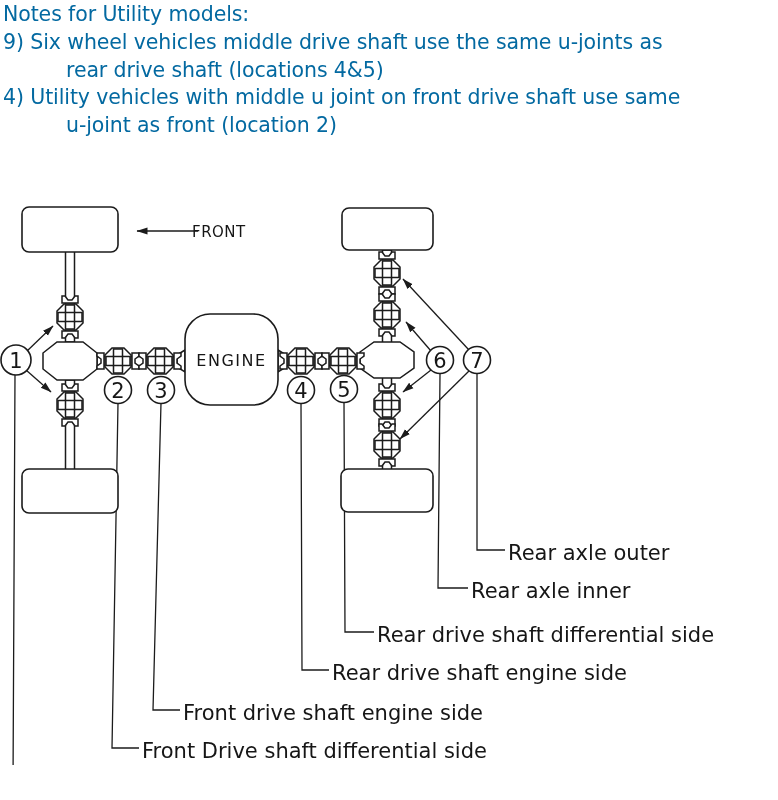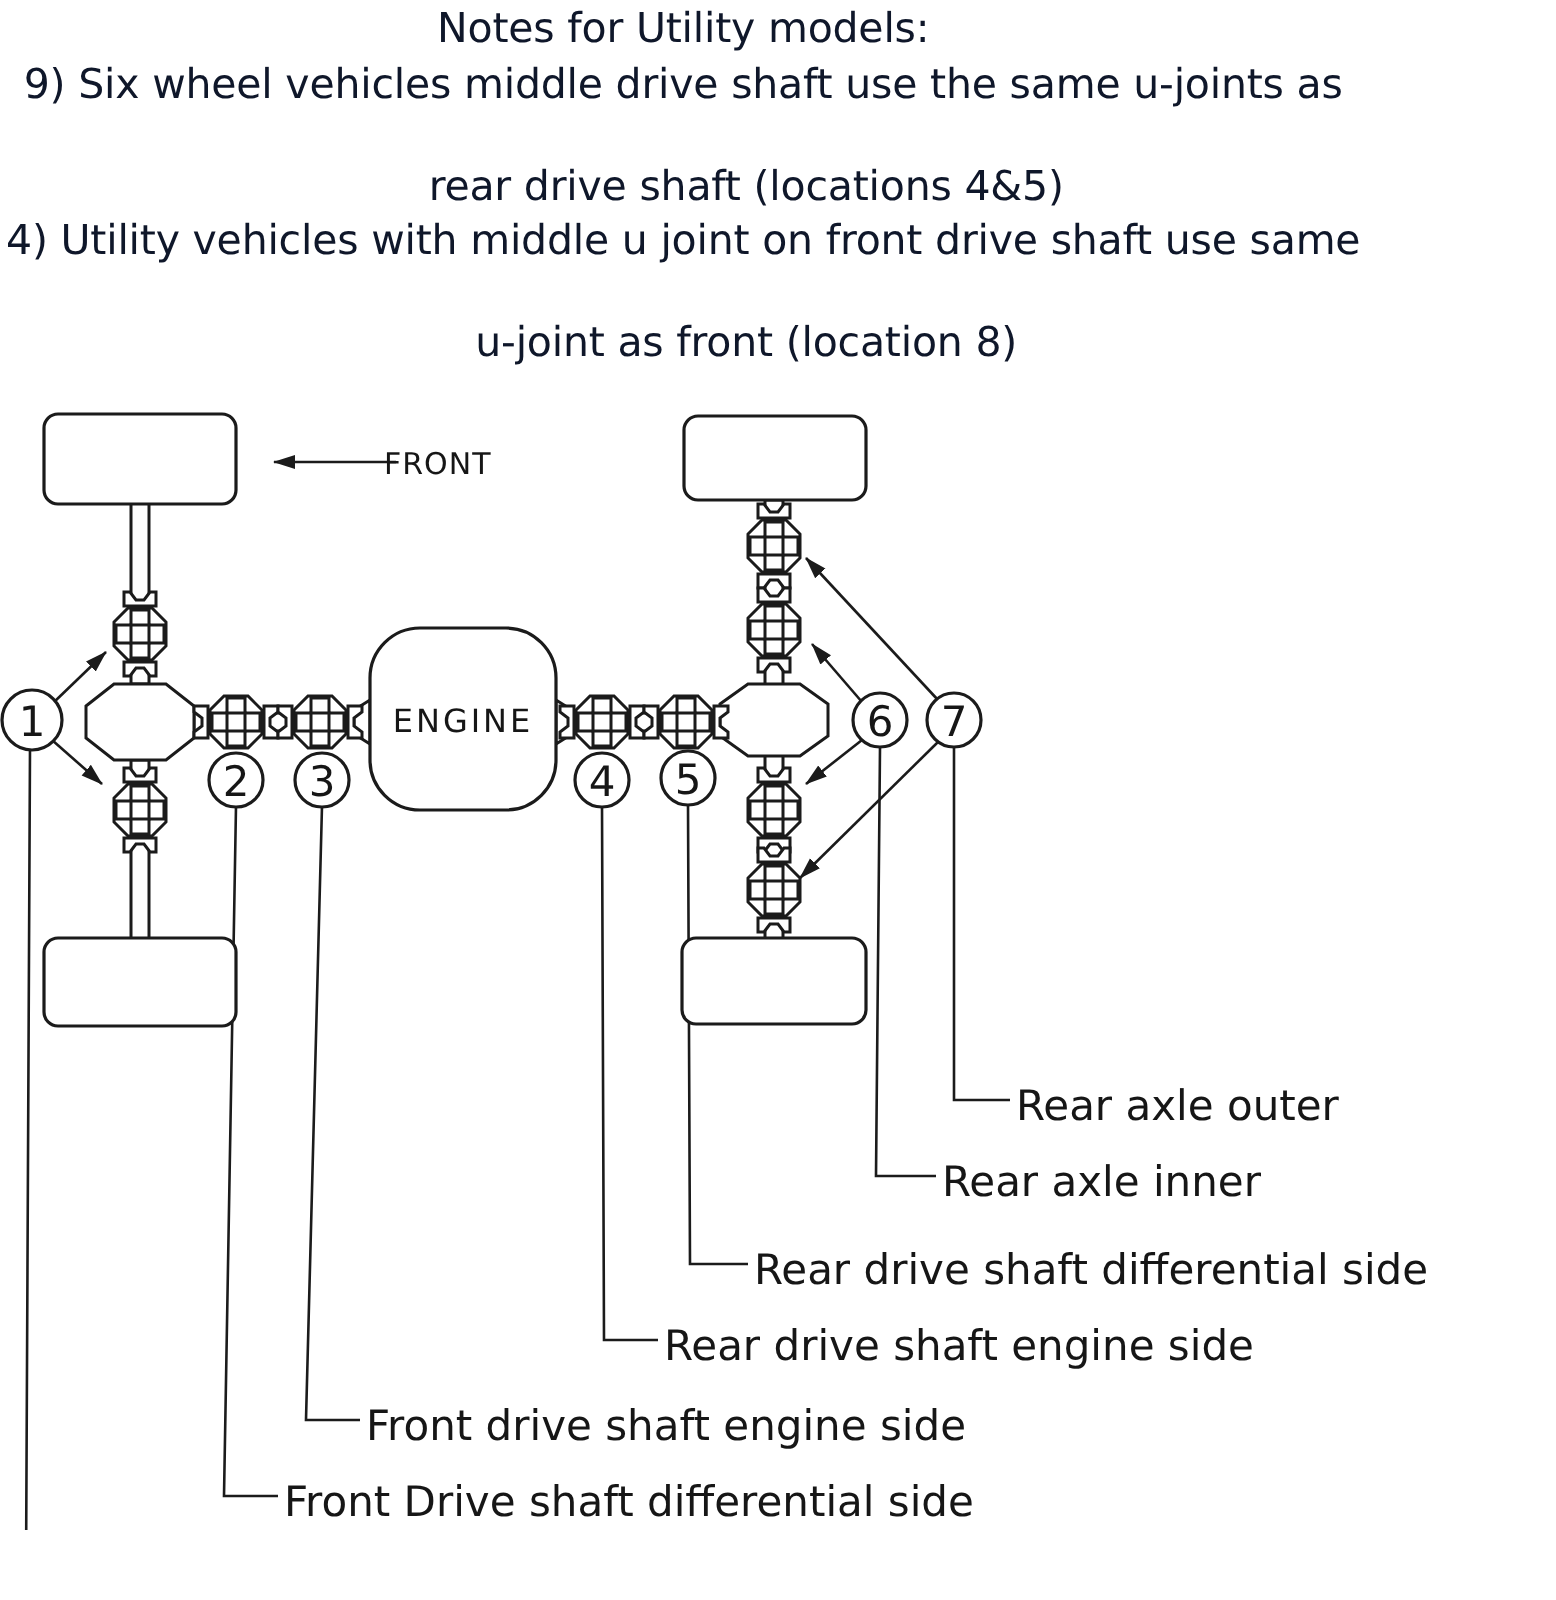--- a/index.html
+++ b/index.html
@@ -1,41 +1,41 @@
 <!DOCTYPE html>
 <html><head>
 <meta charset="utf-8">
 <style>
   html,body{margin:0;padding:0;background:#ffffff;}
   #stage{position:relative;width:778px;height:765px;background:#fff;overflow:hidden;
-         font-family:"DejaVu Sans",sans-serif;color:#0f172a;text-align:center;}
+         font-family:"DejaVu Sans",sans-serif;color:#0369a1;}
   .notes{position:absolute;left:3px;top:1px;font-size:20.5px;line-height:27.8px;
          letter-spacing:-0.1px;white-space:nowrap;}
-  .notes .indent{padding-left:63px;margin-top:23px;}
+  .notes .indent{padding-left:63px;}
   svg{position:absolute;left:0;top:0;}
   svg *{vector-effect:non-scaling-stroke;}
   .ln{stroke:#1b1b1b;stroke-width:1.3;fill:none;}
   .shape{stroke:#1b1b1b;stroke-width:1.5;fill:#ffffff;}
   .thick{stroke:#1b1b1b;stroke-width:1.6;fill:#ffffff;}
   .lbl{font-family:"DejaVu Sans",sans-serif;font-size:21px;fill:#161616;}
   .num{font-family:"DejaVu Sans",sans-serif;font-size:21px;fill:#161616;text-anchor:middle;}
   .small{font-family:"DejaVu Sans",sans-serif;font-size:15px;fill:#161616;letter-spacing:0.5px;}
   .eng{font-family:"DejaVu Sans",sans-serif;font-size:16px;fill:#161616;letter-spacing:1.5px;text-anchor:middle;}
 </style>
 </head>
 <body>
 
 <div id="stage">
 
   <div class="notes">
     <div>Notes for Utility models:</div>
     <div>9) Six wheel vehicles middle drive shaft use the same u-joints as</div>
     <div class="indent">rear drive shaft (locations 4&amp;5)</div>
     <div>4) Utility vehicles with middle u joint on front drive shaft use same</div>
-    <div class="indent">u-joint as front (location 8)</div>
+    <div class="indent">u-joint as front (location 2)</div>
   </div>
 
   <svg width="778" height="800" viewBox="0 0 778 800">
     <defs>
       <pattern id="hA" patternUnits="userSpaceOnUse" width="7" height="7" patternTransform="rotate(45)">
         <line x1="0" y1="0" x2="0" y2="7" stroke="#1b1b1b" stroke-width="2"></line>
       </pattern>
       <pattern id="hB" patternUnits="userSpaceOnUse" width="7" height="7" patternTransform="rotate(-45)">
         <line x1="0" y1="0" x2="0" y2="7" stroke="#1b1b1b" stroke-width="2"></line>
       </pattern>

